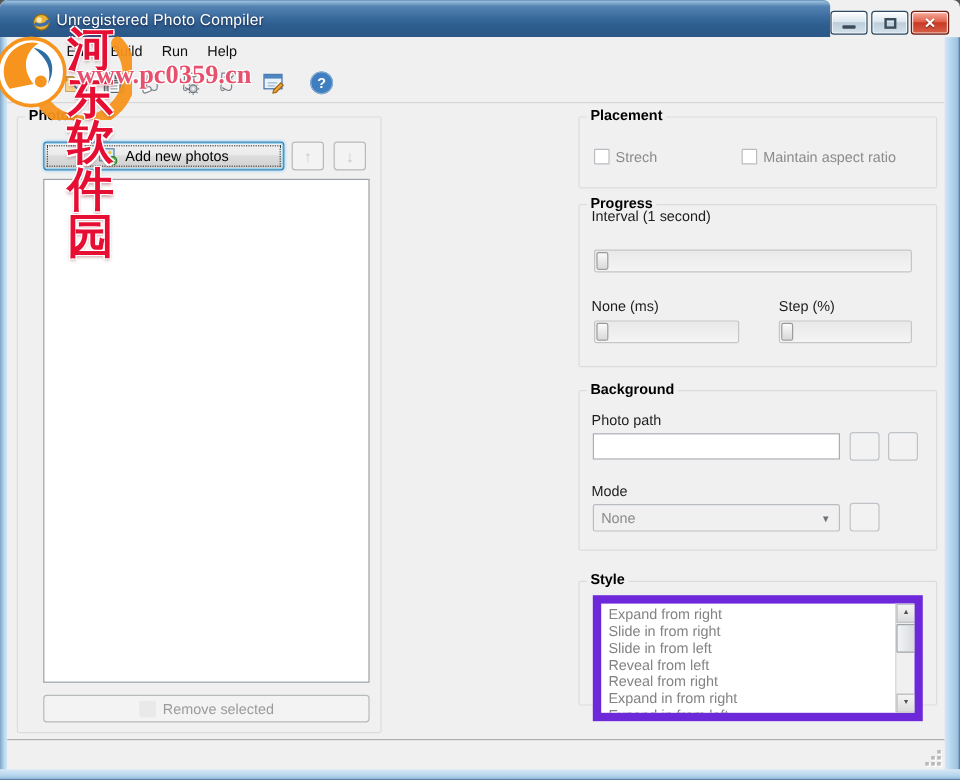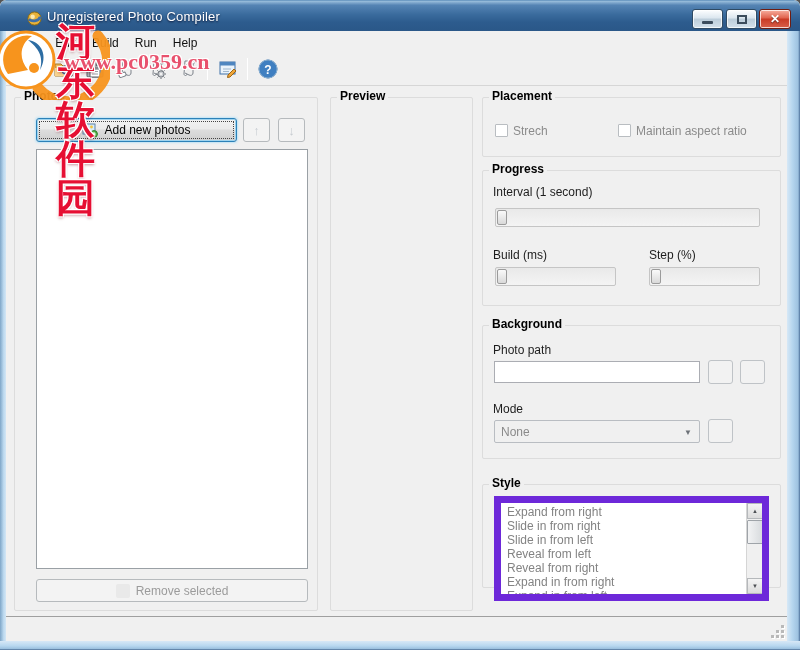--- a/index.html
+++ b/index.html
@@ -1,21 +1,21 @@
 <!DOCTYPE html>
 <html><head>
 <meta charset="utf-8">
 <style>
   * { margin:0; padding:0; box-sizing:border-box; }
   body { font-family:"Liberation Sans", sans-serif; background:#555; }
   .window { position:relative; width:800px; height:650px; overflow:hidden;
             border-radius:6px 6px 0 0; background:#f0f0f0; }
 
   
-  .titlebar { position:absolute; left:0; top:0; width:800px; height:31px;
+  .titlebar { position:absolute; left:0; top:0; width:692px; height:31px;
     background:linear-gradient(180deg,#9cc0dd 0%,#5584b4 14%,#3a6b9d 45%,#2d5c8e 70%,#2a5788 100%);
     border-radius:6px 6px 0 0; border-top:1px solid #6f9cc4; }
   .border-left  { position:absolute; left:0; top:31px; width:6px;  height:619px;
     background:linear-gradient(90deg,#7fa6c8,#bcd9ef 60%,#d3e6f5); }
   .border-right { position:absolute; right:0; top:31px; width:13px; height:619px;
     background:linear-gradient(90deg,#d7e8f6,#b7d7ef 40%,#9dc2e0 85%,#4d719a); }
   .border-bottom{ position:absolute; left:0; top:641px; width:800px; height:9px;
     background:linear-gradient(180deg,#d7e8f6,#b7d7ef 55%,#9cc1df 85%,#43658d); }
   .client { position:absolute; left:6px; top:31px; width:781px; height:610px; background:#f0f0f0; }
 
@@ -234,39 +234,36 @@
       <div class="btn btn-disabled" style="position:absolute; left:263px; top:20px; width:27px; height:24px; color:#c6cbd0; font-size:13px;">
         <span>↓</span>
       </div>
       <div class="photo-list"></div>
       <div class="btn btn-disabled" style="position:absolute; left:21px; top:481px; width:272px; height:23px;">
         <span style="display:inline-block;width:14px;height:14px;background:#e9e9e9;border-radius:2px;margin-right:6px;"></span>
         <span>Remove selected</span>
       </div>
     </div>
 
-    <div class="group" style="left:324px; top:66px; width:143px; height:514px;">
-      <span class="group-title">Preview</span>
-    </div>
 
     <div class="group" style="left:476px; top:66px; width:299px; height:60px;">
       <span class="group-title">Placement</span>
       <span class="checkbox" style="left:12px; top:26px;"></span>
       <span class="label label-disabled" style="left:30px; top:26px;">Strech</span>
       <span class="checkbox" style="left:135px; top:26px;"></span>
       <span class="label label-disabled" style="left:153px; top:26px;">Maintain aspect ratio</span>
     </div>
 
     <div class="group" style="left:476px; top:139px; width:299px; height:136px;">
       <span class="group-title">Progress</span>
-      <span class="label" style="left:10px; top:14px;">Interval (1 second)</span>
+      <span class="label" style="left:10px; top:2px;">Interval (1 second)</span>
       <div class="slider" style="left:12px; top:37px; width:265px;">
         <span class="slider-thumb"></span>
       </div>
-      <span class="label" style="left:10px; top:77px;">Build (ms)</span>
+      <span class="label" style="left:10px; top:77px;">None (ms)</span>
       <span class="label" style="left:166px; top:77px;">Step (%)</span>
       <div class="slider" style="left:12px; top:96px; width:121px;">
         <span class="slider-thumb"></span>
       </div>
       <div class="slider" style="left:166px; top:96px; width:111px;">
         <span class="slider-thumb"></span>
       </div>
     </div>
 
     <div class="group" style="left:476px; top:294px; width:299px; height:134px;">

